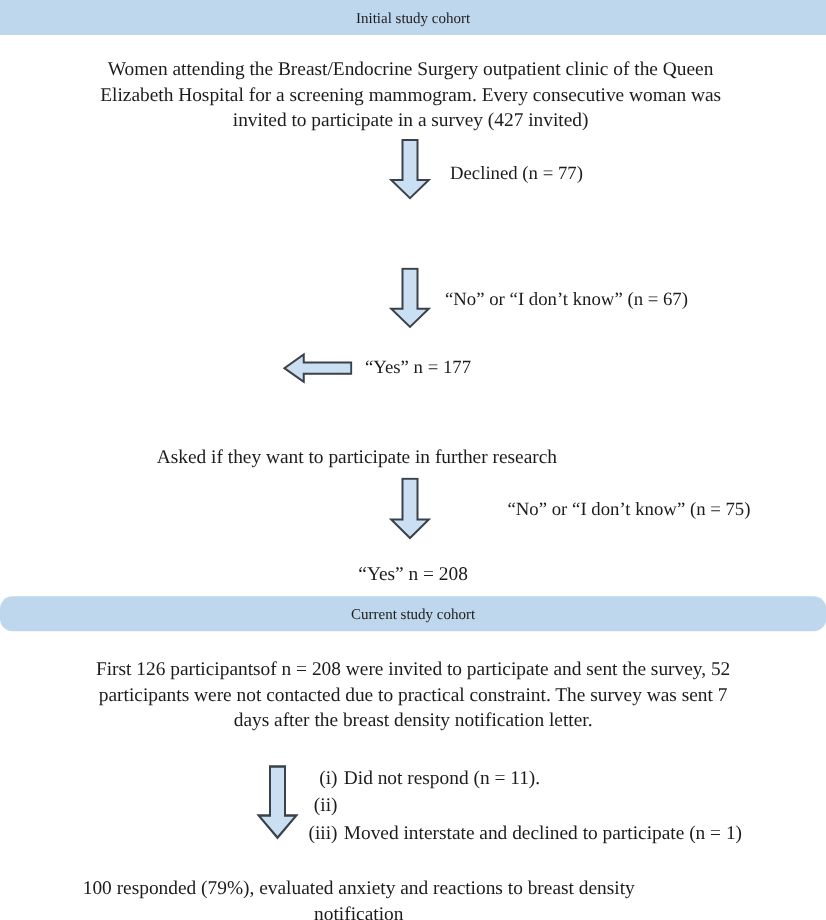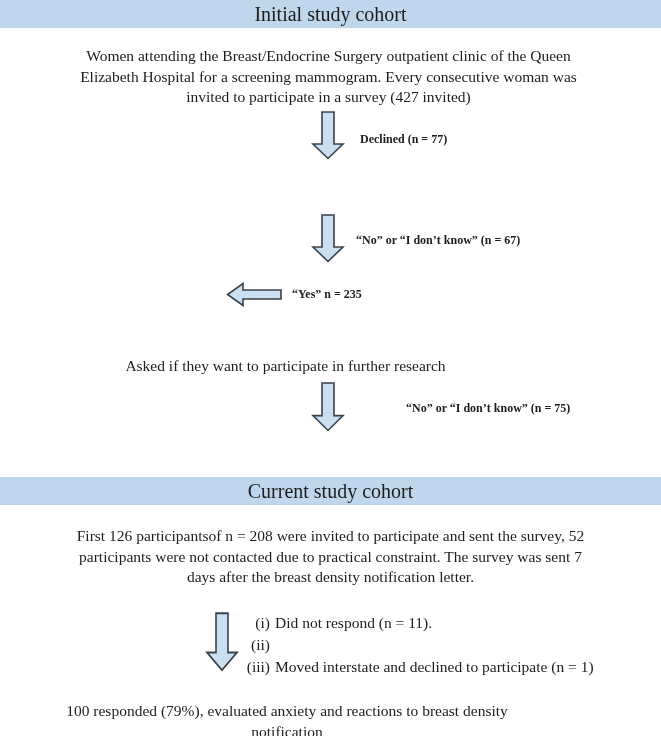--- a/index.html
+++ b/index.html
@@ -15,33 +15,32 @@
     width:661px;height:736px;
     background:var(--page-bg);
     font-family:"Liberation Serif","DejaVu Serif",serif;
     color:var(--text-color);
     overflow:hidden;
   }
   .bar{
     position:absolute;left:0;width:661px;height:28px;
     background:var(--header-bg);
     display:flex;align-items:center;justify-content:center;
-    font-size:20px;
+    font-size:12px;
   }
   .para{
     position:absolute;
     font-size:15.5px;line-height:20.5px;
     text-align:center;
     white-space:pre-line;
   }
   .label{
     position:absolute;
-    font-size:12px;line-height:19px;
+    font-size:15px;line-height:19px;
     white-space:nowrap;
-    font-weight:bold;
   }
   .arrow{position:absolute;}
   .arrow path{
     fill:var(--arrow-fill);
     stroke:var(--arrow-stroke);
     stroke-width:1.6;
     stroke-linejoin:miter;
   }
   .excl-list{
     position:absolute;left:238px;top:612px;
@@ -74,31 +73,32 @@
 
   <svg class="arrow" style="left:311px;top:214px;" width="34" height="49" viewBox="0 0 34 49" preserveAspectRatio="none">
     <path d="M11 1 H23 V33 H32 L17 47.5 L2 33 H11 Z"></path>
   </svg>
   <div class="label" style="left:356px;top:231px;">“No” or “I don’t know” (n = 67)</div>
 
 
   <svg class="arrow" style="left:226px;top:282px;" width="56" height="25" viewBox="0 0 56 25" preserveAspectRatio="none">
     <path d="M55 8 V17 H17 V23.5 L1.5 12.5 L17 1.5 V8 Z"></path>
   </svg>
-  <div class="label" style="left:292px;top:285px;">“Yes” n = 235</div>
+  <div class="label" style="left:292px;top:285px;">“Yes” n = 177</div>
 
   <div class="para" style="top:356px;left:0;width:571px;">Asked if they want to participate in further research</div>
 
   <svg class="arrow" style="left:311px;top:382px;" width="34" height="50" viewBox="0 0 34 49" preserveAspectRatio="none">
     <path d="M11 1 H23 V33 H32 L17 47.5 L2 33 H11 Z"></path>
   </svg>
   <div class="label" style="left:360px;top:399px;margin-left:46px;">“No” or “I don’t know” (n = 75)</div>
 
+  <div class="para" style="top:450px;left:0;width:661px;">“Yes” n = 208</div>
 
-  <div class="bar" style="top:477px;">
+  <div class="bar" style="top:477px;border-radius:10px;">
     <span>Current study cohort</span>
   </div>
 
   <div class="para" style="top:526px;left:30px;width:601px;">First 126 participantsof n = 208 were invited to participate and sent the survey, 52
 participants were not contacted due to practical constraint. The survey was sent 7
 days after the breast density notification letter.</div>
 
   <svg class="arrow" style="left:205px;top:612px;" width="34" height="60" viewBox="0 0 34 49" preserveAspectRatio="none">
     <path d="M11 1 H23 V33 H32 L17 47.5 L2 33 H11 Z"></path>
   </svg>

